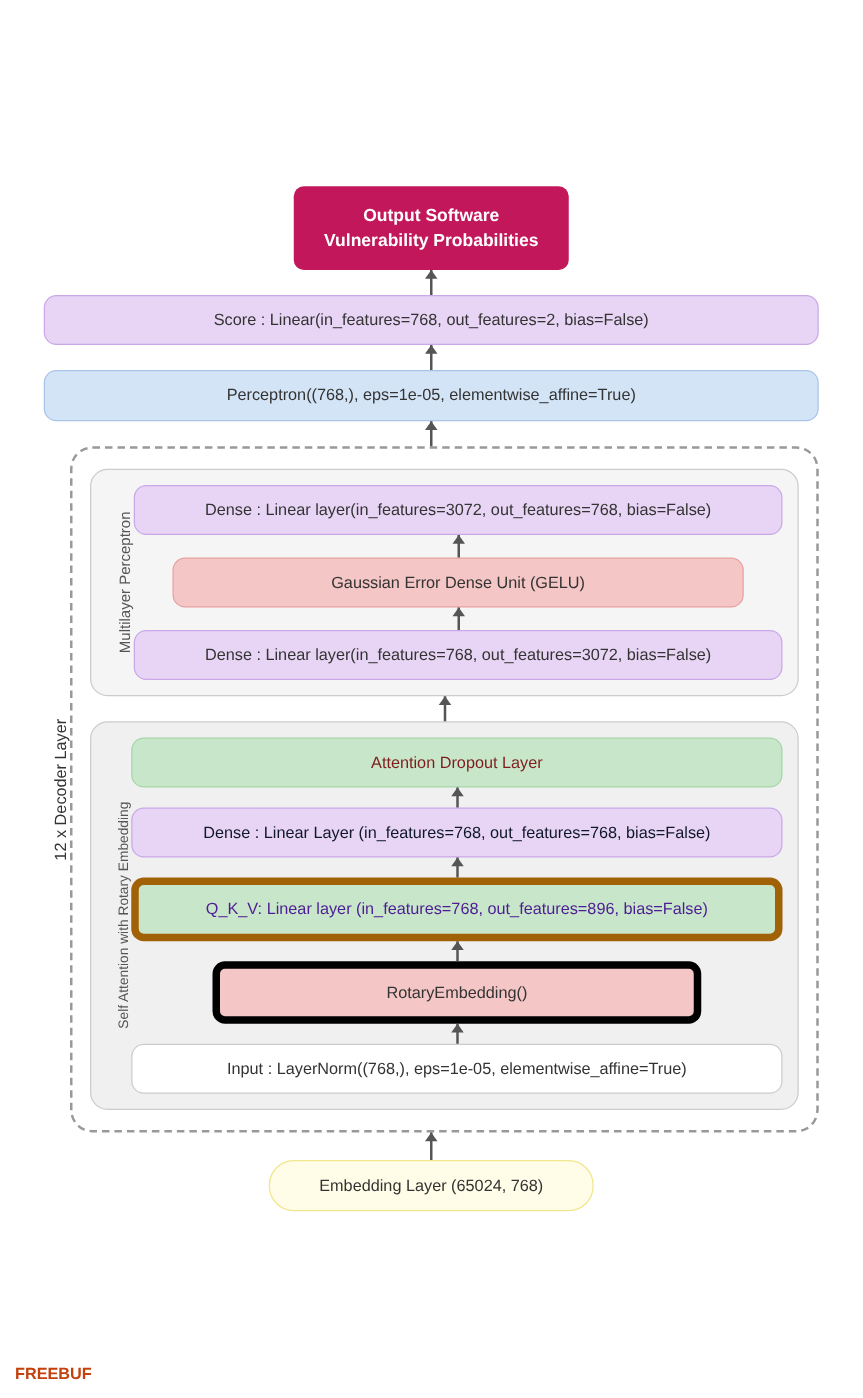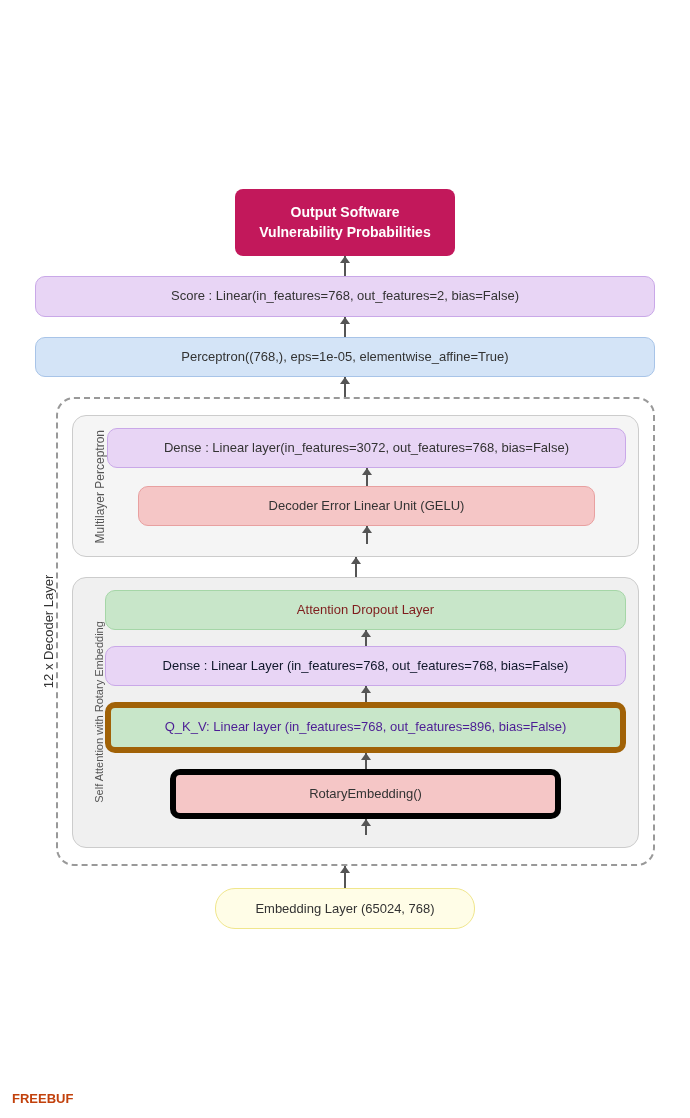--- a/index.html
+++ b/index.html
@@ -273,27 +273,30 @@
 
           <div class="node-box node-mlp-dense">
             <span>Dense : Linear layer(in_features=3072, out_features=768, bias=False)</span>
           </div>
 
           <div style="height:18px;width:2px;background:#555;margin:0 auto;position:relative;">
             <div style="position:absolute;top:0;left:50%;transform:translateX(-50%);border-left:5px solid transparent;border-right:5px solid transparent;border-bottom:7px solid #555;"></div>
           </div>
 
           <div class="node-box node-gelu">
-            <span>Decoder Error Linear Unit (GELU)</span>
+            <span>Gaussian Error Dense Unit (GELU)</span>
           </div>
 
           <div style="height:18px;width:2px;background:#555;margin:0 auto;position:relative;">
             <div style="position:absolute;top:0;left:50%;transform:translateX(-50%);border-left:5px solid transparent;border-right:5px solid transparent;border-bottom:7px solid #555;"></div>
           </div>
 
+          <div class="node-box node-mlp-dense">
+            <span>Dense : Linear layer(in_features=768, out_features=3072, bias=False)</span>
+          </div>
 
         </div>
       </div>
 
       <div style="height:20px;width:2px;background:#555;margin:0 auto;position:relative;">
         <div style="position:absolute;top:0;left:50%;transform:translateX(-50%);border-left:5px solid transparent;border-right:5px solid transparent;border-bottom:7px solid #555;"></div>
       </div>
 
       <div class="attn-wrapper">
         <div class="attn-label-container">
@@ -326,20 +329,23 @@
           </div>
 
           <div class="node-box node-rotary">
             <span>RotaryEmbedding()</span>
           </div>
 
           <div style="height:16px;width:2px;background:#555;margin:0 auto;position:relative;">
             <div style="position:absolute;top:0;left:50%;transform:translateX(-50%);border-left:5px solid transparent;border-right:5px solid transparent;border-bottom:7px solid #555;"></div>
           </div>
 
+          <div class="node-box node-input-layernorm">
+            <span>Input : LayerNorm((768,), eps=1e-05, elementwise_affine=True)</span>
+          </div>
 
         </div>
       </div>
 
     </div>
   </div>
 
   <div style="height:22px;width:2px;background:#555;margin:0 auto;position:relative;">
     <div style="position:absolute;top:0;left:50%;transform:translateX(-50%);border-left:5px solid transparent;border-right:5px solid transparent;border-bottom:7px solid #555;"></div>
   </div>

